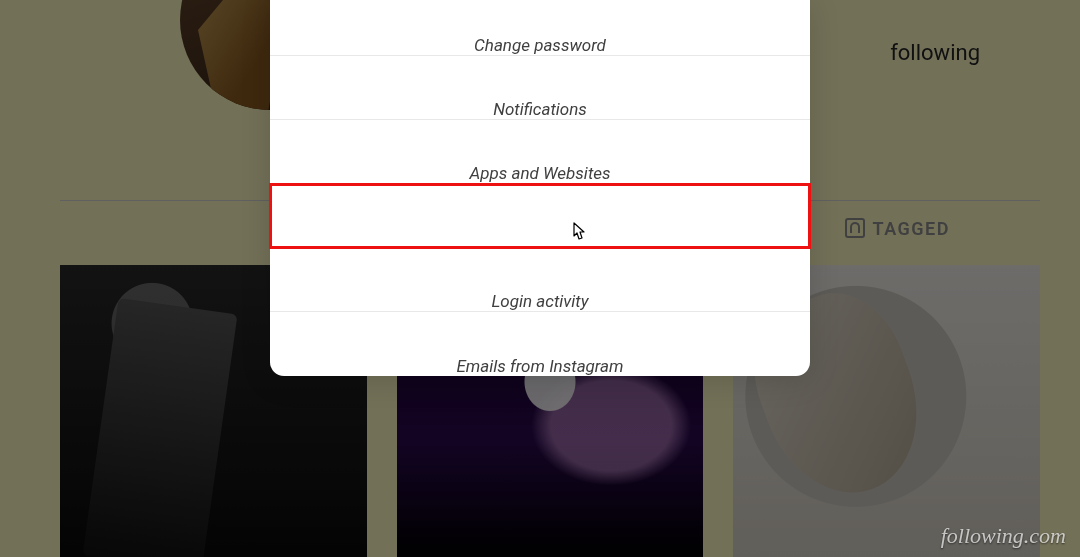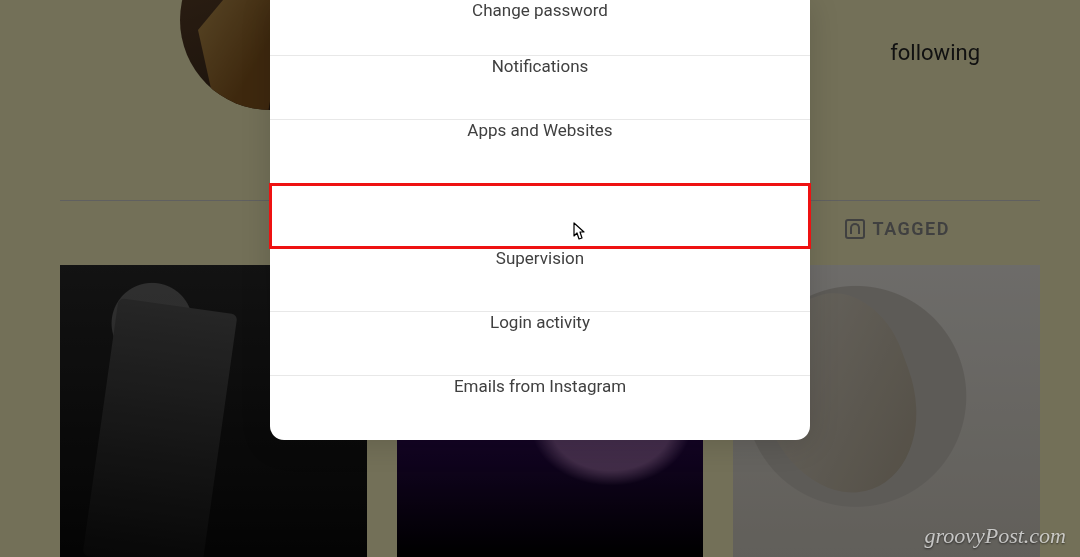--- a/index.html
+++ b/index.html
@@ -25,21 +25,21 @@
   .bg .avatar::after{
     content:""; position:absolute; right:20px; top:0px; width:55px; height:75px;
     background:#e7e3d7; border:4px solid #4a4a4a;
   }
   .bg .follow-text {
     position: absolute; right: 60px; top: 40px; font-size: 22px; color: #262626;
   }
   .bg .hr { position:absolute; left:60px; right:40px; top:200px; height:1px; background:#d6d6d6; }
   .bg .tagged {
     position: absolute; right: 130px; top: 218px; font-size: 18px; letter-spacing: 1.5px;
-    color:#8e8e8e; font-weight:600; display:flex; align-items:center; gap:8px;
+    color:#8e8e8e; font-weight:600; display:flex; gap:8px;
   }
   .bg .tagged .tag-icon{
     width:20px; height:20px; border:2px solid #8e8e8e; border-radius:3px; position:relative;
   }
   .bg .tagged .tag-icon::after{
     content:""; position:absolute; left:3px; right:3px; bottom:3px; height:9px;
     border:2px solid #8e8e8e; border-bottom:none; border-radius:6px 6px 0 0;
   }
   .bg .grid { position:absolute; left:60px; right:40px; top:265px; bottom:0; display:flex; gap:30px; }
   .bg .tile { flex:1; background:#222; position:relative; overflow:hidden; }
@@ -62,23 +62,23 @@
   
   .dim { position:absolute; inset:0; background:rgba(0,0,0,.55); }
 
   
   .modal {
     position:absolute; left:50%; transform:translateX(-50%); top:0;
     width:540px; background:#fff; border-radius:0 0 14px 14px;
     box-shadow: 0 4px 30px rgba(0,0,0,.15);
   }
   .modal .item {
-    height:64px; display:flex; align-items:flex-start; justify-content:center;
+    height:64px; display:flex; align-items:flex-end; justify-content:center;
     font-size:17px; color:#404040; border-bottom:1px solid #e8e8e8;
-    cursor:pointer; position:relative;
+    cursor:pointer; position:relative;font-style:italic;
   }
   .modal .item.first{ height:56px; }
   .modal .item:last-child{ border-bottom:none; }
   .modal .item.highlight{
     outline:3px solid #e11; outline-offset:-2px;
   }
   .cursor-icon{
     position:absolute; width:18px; height:22px; pointer-events:none;
   }
   .cursor-icon svg{ width:100%; height:100%; }
@@ -125,24 +125,21 @@
       <span>Apps and Websites</span>
     </div>
     <div class="item highlight">
       <span class="cursor-icon" style="left:298px; top:38px;">
         <svg viewBox="0 0 18 22">
           <path d="M6 1 L6 14 L9 11 L11 17 L14 16 L12 10 L16 10 Z" fill="#fff" stroke="#000" stroke-width="1.2" stroke-linejoin="round"></path>
         </svg>
       </span>
     </div>
     <div class="item">
-      <span>Supervision</span>
-    </div>
-    <div class="item">
       <span>Login activity</span>
     </div>
     <div class="item">
       <span>Emails from Instagram</span>
     </div>
   </div>
 
-  <div class="watermark">groovyPost.com</div>
+  <div class="watermark">following.com</div>
 </div>
 
 </body></html>

